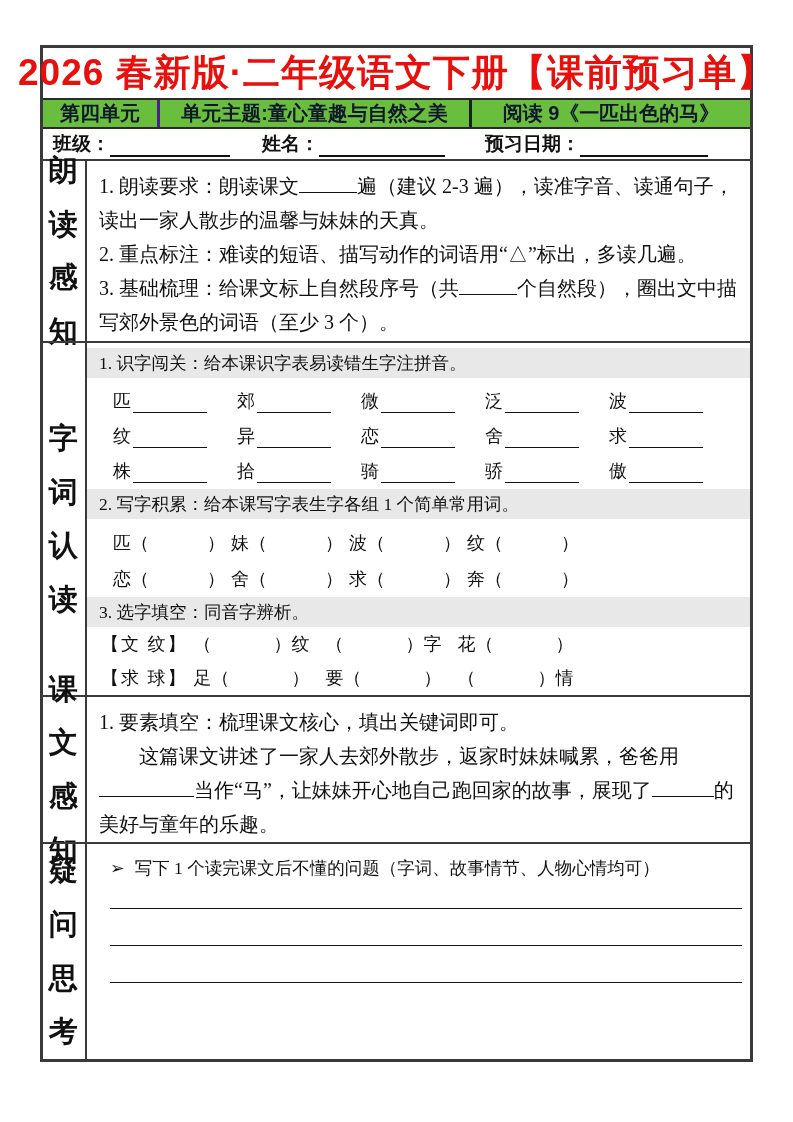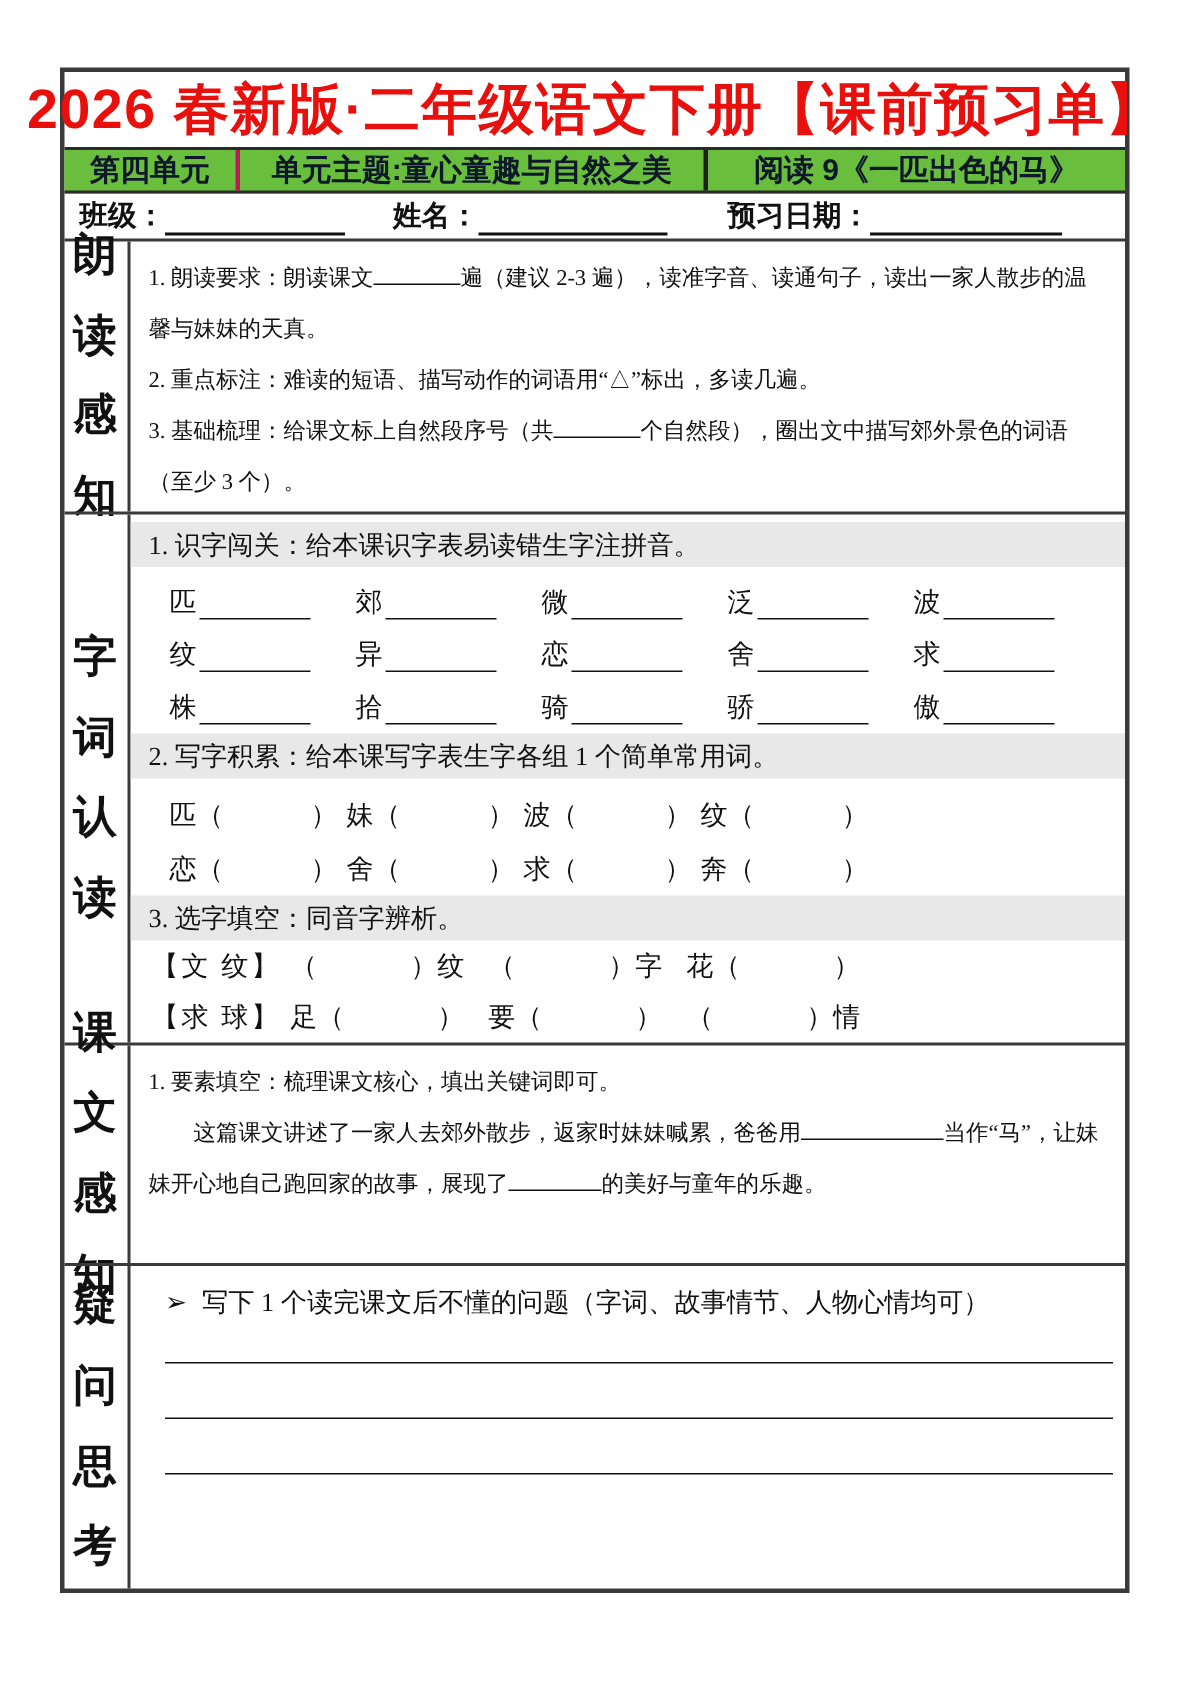--- a/index.html
+++ b/index.html
@@ -27,21 +27,21 @@
   
   .unit-bar {
     height:44px; display:flex;
     background:#69be3e;
     border-top:2px solid #2a2a2a; border-bottom:2px solid #2a2a2a;
     font-family:"Liberation Sans", sans-serif;
     font-weight:bold; color:#0f172a; font-size:20px;
   }
   .unit-bar .cell { display:flex; align-items:center; justify-content:center; }
   .cell-unit   { width:114px; }
-  .cell-theme  { width:312px; border-left:3px solid #be185d; }
+  .cell-theme  { width:312px; border-left:3px solid #4c1d95; }
   .cell-lesson { flex:1;      border-left:3px solid #1f1f1f; }
 
   
   .info-row {
     height:44px; display:flex; align-items:center;
     font-family:"Liberation Sans", sans-serif;
     font-weight:bold; font-size:19px; padding:0 10px;
   }
   .info-item { display:flex; align-items:flex-end; white-space:nowrap; }
   .write-blank { display:inline-block; border-bottom:2px solid #111; height:22px; }
@@ -60,21 +60,21 @@
     display:flex; align-items:center; justify-content:center;
   }
   .tlabel .vtext {
     font-family:Liberation Serif, serif;
     font-weight:bold; font-size:29px; line-height:1.85;
     width:1.05em; word-break:break-all; 
   }
   .tcontent { flex:1; overflow:hidden; }
 
   
-  .task { font-size:15px; line-height:34px; }
+  .task { font-size:20px; line-height:34px; }
   .pad-body { padding:8px 12px 0 12px; }
 
   .blank { display:inline-block; border-bottom:1.6px solid #111; height:19px; vertical-align:baseline; }
   .blank-s { width:58px; }
   .blank-m { width:95px; }
   .blank-k { width:62px; }
 
   
   .task-head {
     background:#e8e8e8; height:30px; line-height:30px;

